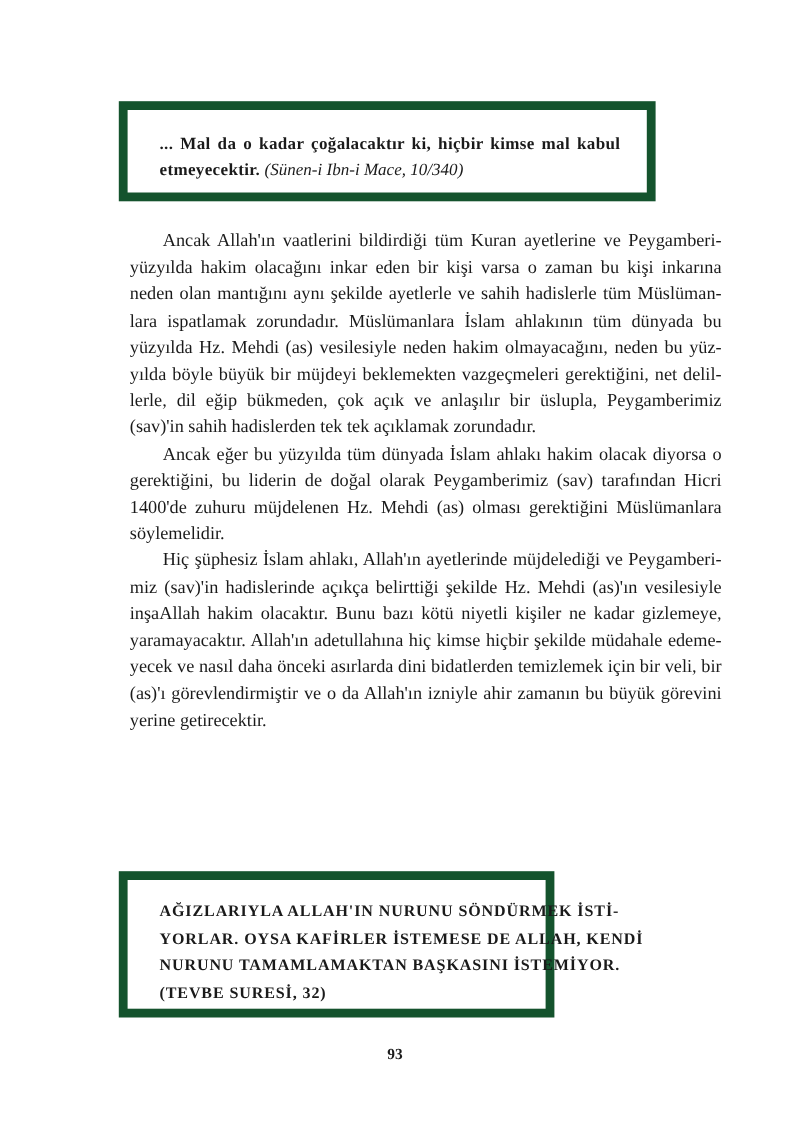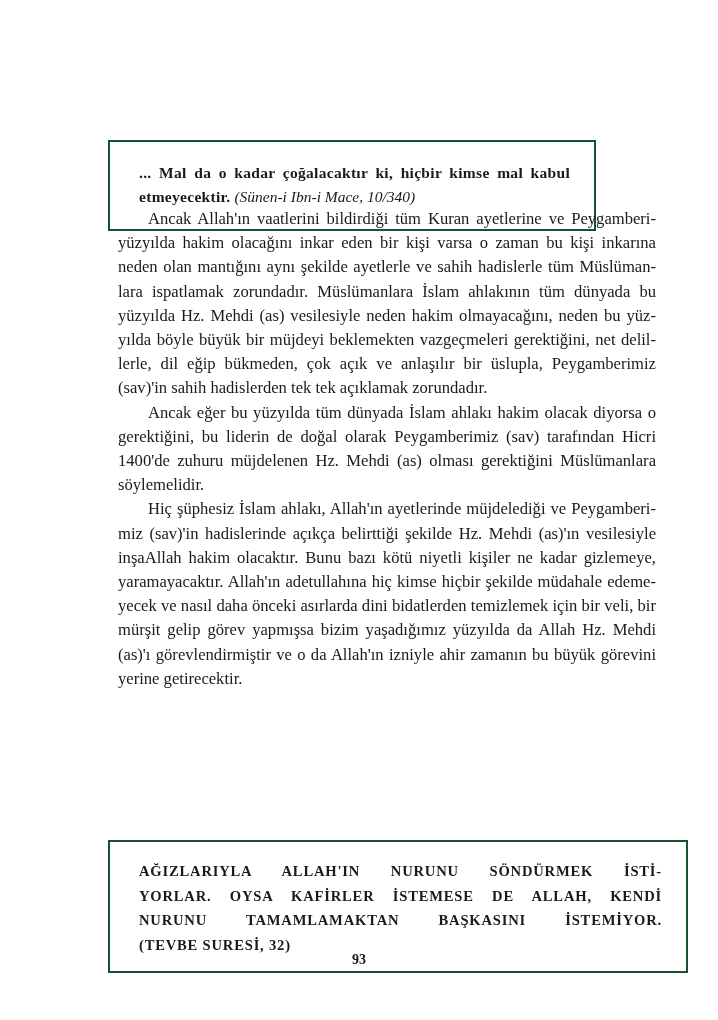--- a/index.html
+++ b/index.html
@@ -1,30 +1,30 @@
 <!DOCTYPE html>
 <html><head>
 <meta charset="utf-8">
 <style>
   html, body { margin: 0; padding: 0; background: #ffffff; }
   body { width: 718px; height: 1020px; position: relative; overflow: hidden;
          font-family: "Liberation Serif", "DejaVu Serif", serif; color: #1a1a1a; }
-  .box { position: absolute; border: 2px solid #14532d; box-sizing: border-box; background: #fff; margin-top: 48px; }
+  .box { position: absolute; border: 8px solid #14532d; box-sizing: border-box; background: #fff; }
   .box1 { left: 108px; top: 92px; width: 488px; height: 91px; }
   .box1 .inner { position: absolute; left: 29px; right: 24px; top: 19px;
                  font-size: 15.5px; line-height: 24px; text-align: justify; text-align-last: left; }
   .box1 .bold { font-weight: bold; letter-spacing: 0.3px; }
   .box1 .ital { font-style: italic; }
   .line-j { display: block; text-align: justify; text-align-last: justify; }
   .body-text { position: absolute; left: 74px; width: 582px; top: 207px;
                font-size: 16.6px; line-height: 24.2px; }
   .body-text .line { display: block; text-align: justify; text-align-last: justify; white-space: nowrap; margin-left: 44px; }
   .body-text .line.last { text-align-last: left; }
   .body-text .indent { padding-left: 30px; }
-  .box2 { left: 108px; top: 792px; width: 580px; height: 133px; }
+  .box2 { left: 108px; top: 792px; width: 396px; height: 133px; }
   .box2 .inner { position: absolute; left: 29px; right: 24px; top: 17px;
                  font-size: 14.6px; line-height: 24.5px; font-weight: bold; letter-spacing: 0.8px; }
   .box2 .line { display: block; text-align: justify; text-align-last: justify; white-space: nowrap; }
   .box2 .line.last { text-align-last: left; }
   .page-number { position: absolute; left: 0; right: 0; top: 952px; text-align: center;
                  font-weight: bold; font-size: 14px; }
 </style>
 </head>
 <body>
 
@@ -52,21 +52,20 @@
     <span class="line">gerektiğini, bu liderin de doğal olarak Peygamberimiz (sav) tarafından Hicri</span>
     <span class="line">1400'de zuhuru müjdelenen Hz. Mehdi (as) olması gerektiğini Müslümanlara</span>
     <span class="line last">söylemelidir.</span>
   </div>
   <div>
     <span class="line indent">Hiç şüphesiz İslam ahlakı, Allah'ın ayetlerinde müjdelediği ve Peygamberi-</span>
     <span class="line">miz (sav)'in hadislerinde açıkça belirttiği şekilde Hz. Mehdi (as)'ın vesilesiyle</span>
     <span class="line">inşaAllah hakim olacaktır. Bunu bazı kötü niyetli kişiler ne kadar gizlemeye,</span>
     <span class="line">yaramayacaktır. Allah'ın adetullahına hiç kimse hiçbir şekilde müdahale edeme-</span>
     <span class="line">yecek ve nasıl daha önceki asırlarda dini bidatlerden temizlemek için bir veli, bir</span>
-    <span class="line">mürşit gelip görev yapmışsa bizim yaşadığımız yüzyılda da Allah Hz. Mehdi</span>
     <span class="line">(as)'ı görevlendirmiştir ve o da Allah'ın izniyle ahir zamanın bu büyük görevini</span>
     <span class="line last">yerine getirecektir.</span>
   </div>
 </div>
 
 <div class="box box2">
   <div class="inner">
     <span class="line">AĞIZLARIYLA ALLAH'IN NURUNU SÖNDÜRMEK İSTİ-</span>
     <span class="line">YORLAR. OYSA KAFİRLER İSTEMESE DE ALLAH, KENDİ</span>
     <span class="line">NURUNU TAMAMLAMAKTAN BAŞKASINI İSTEMİYOR.</span>

